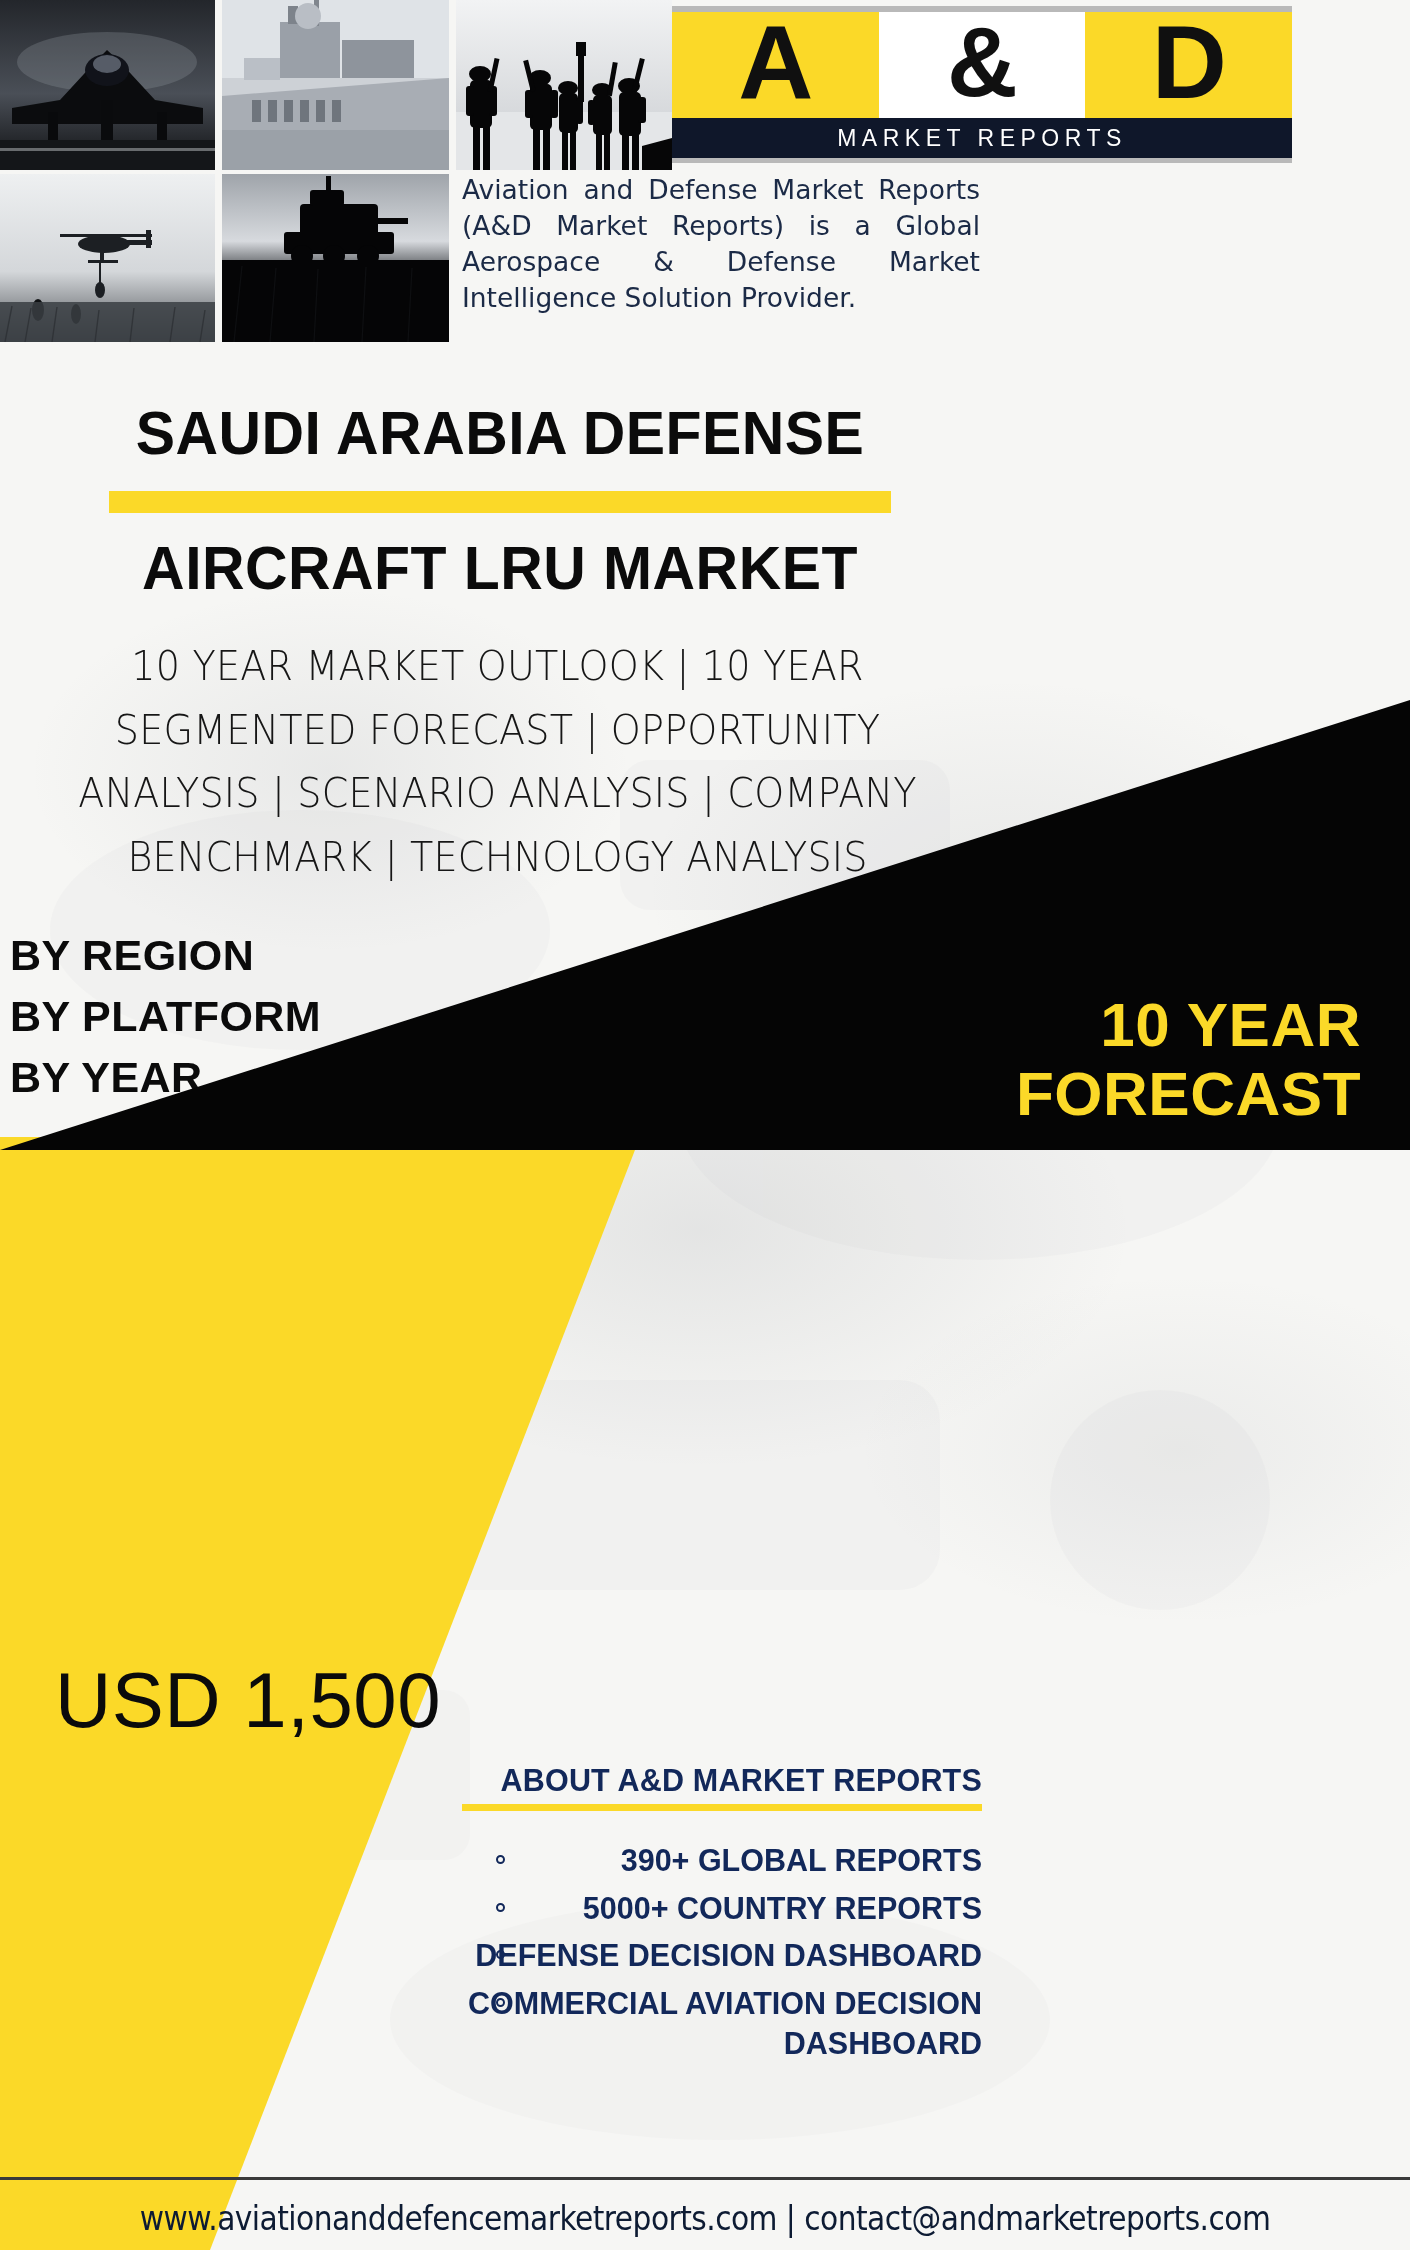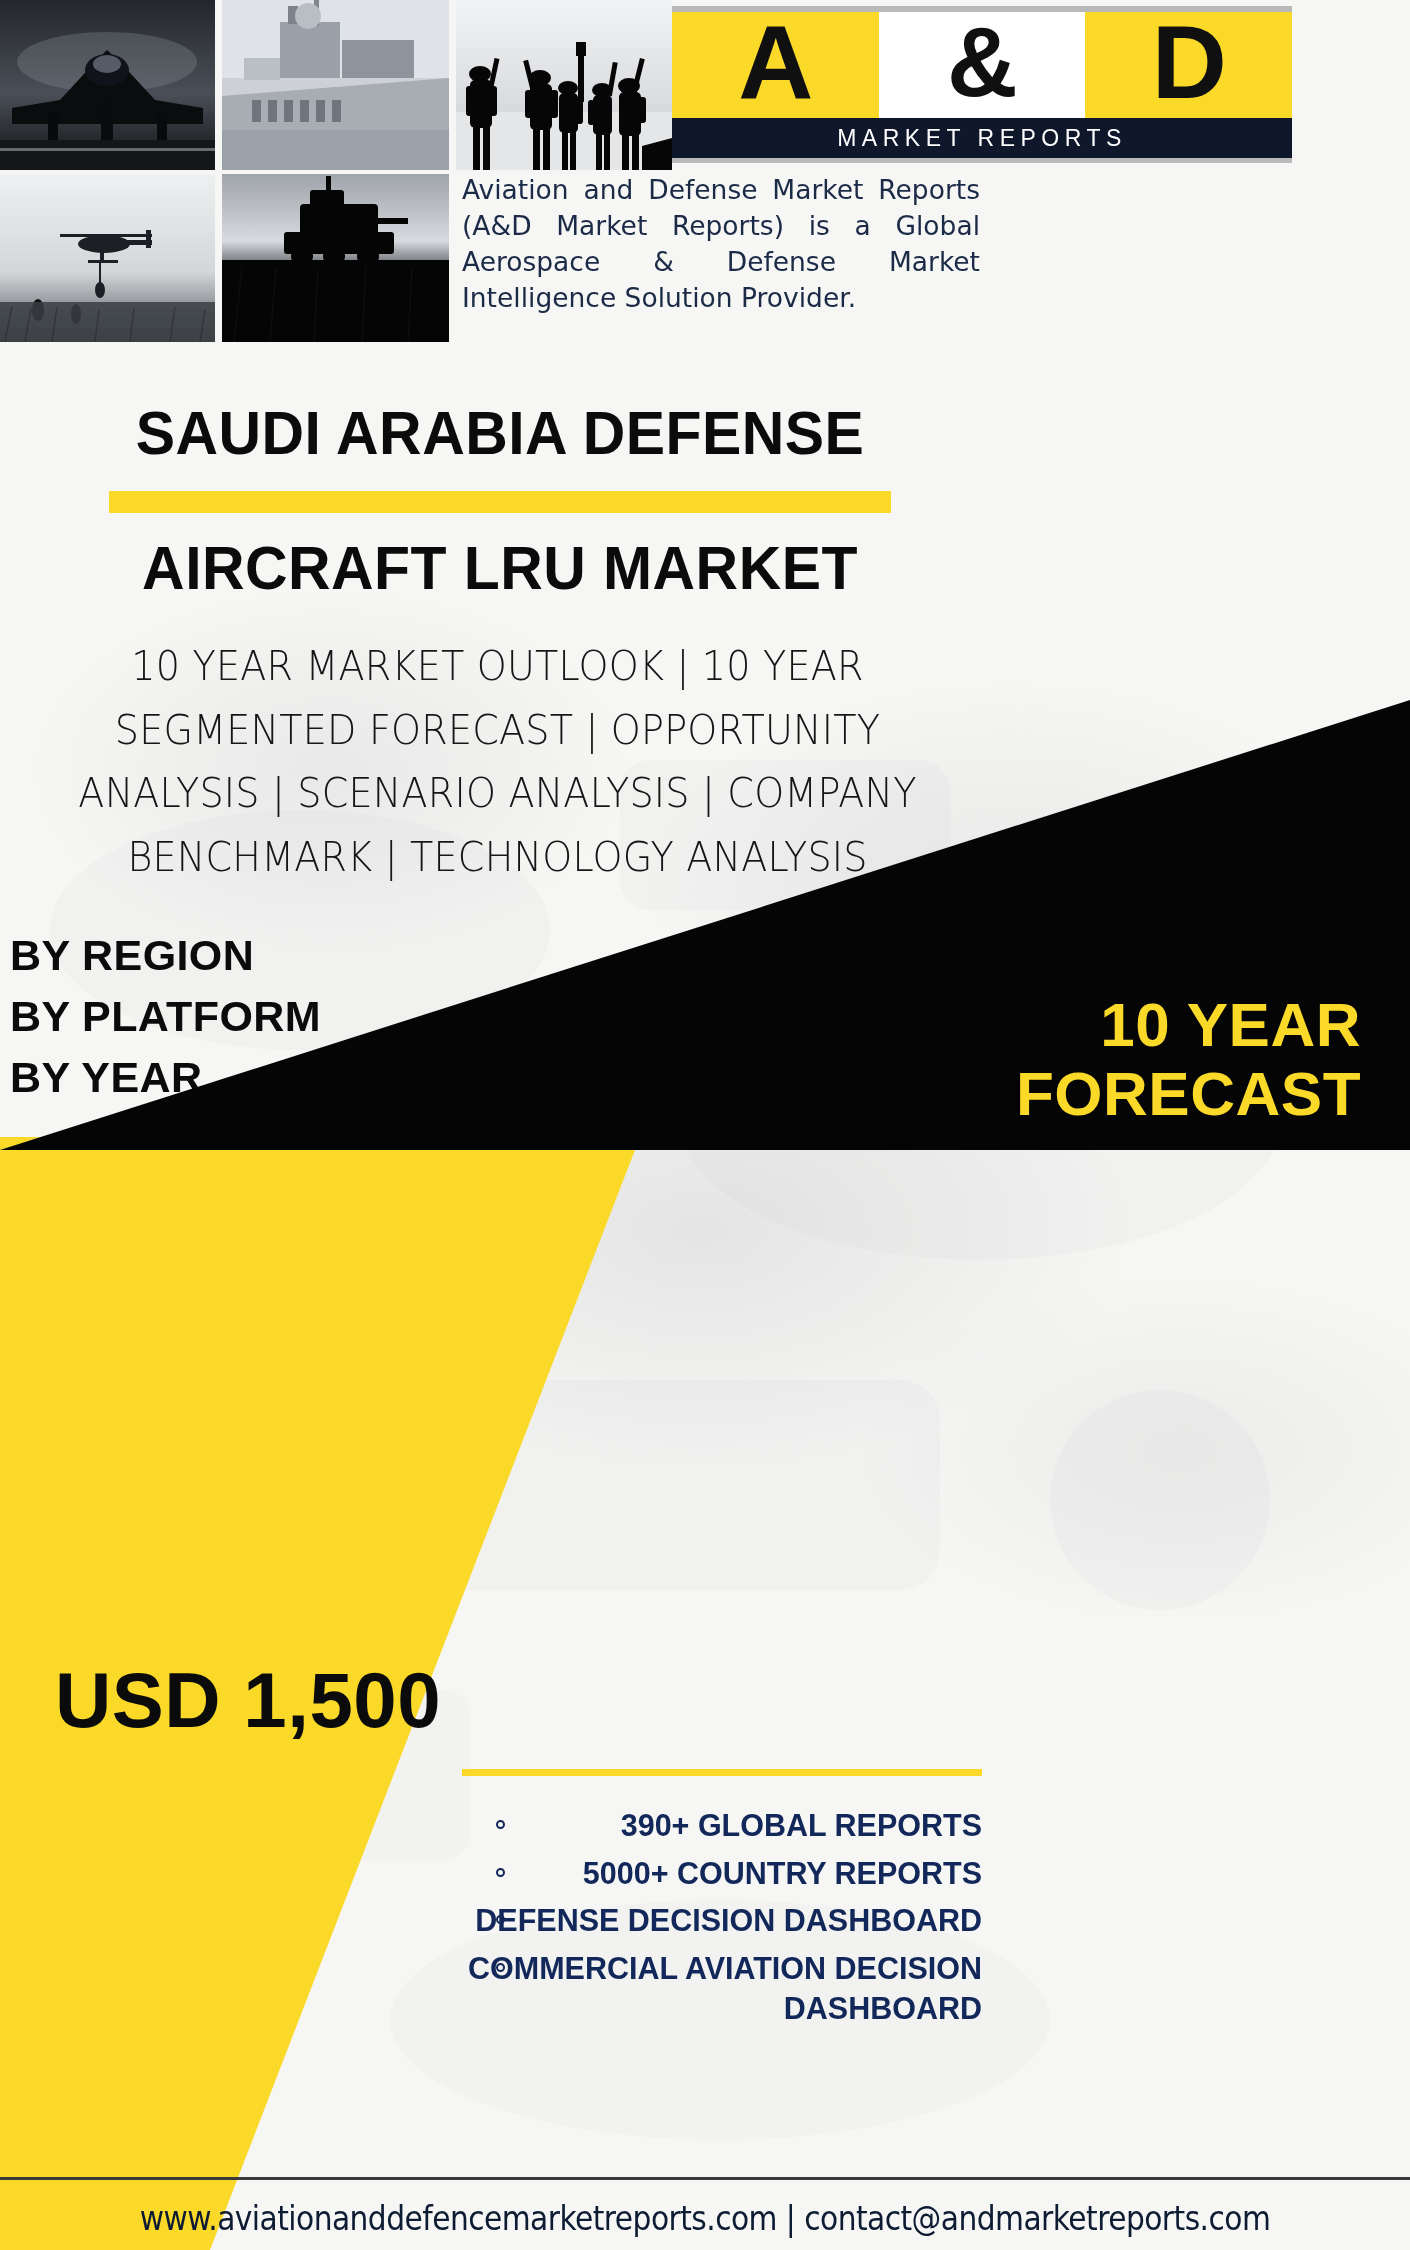--- a/index.html
+++ b/index.html
@@ -115,21 +115,21 @@
   
   .wedge-yellow {
     position:absolute; left:0; top:1137px; width:1410px; height:1113px;
     z-index:1;
   }
   .wedge-yellow svg { display:block; }
 
   
   .price {
     position:absolute; left:55px; top:1655px; z-index:4;
-    color:#0b0b0b; font-weight:700; font-size:78px; letter-spacing:.5px;
+    color:#0b0b0b; font-weight:400; font-size:78px; letter-spacing:.5px;
     font-family:"Liberation Sans", sans-serif;
   }
 
   
   .about { position:absolute; left:462px; top:1763px; width:520px; z-index:4; }
   .about-title {
     color:#12285A; font-weight:700; font-size:30.5px; letter-spacing:.2px;
     text-align:right; white-space:nowrap;
     font-family:"Liberation Sans", sans-serif;
   }
@@ -390,20 +390,21 @@
 
   <div class="wedge-yellow">
     <svg width="1410" height="1113" viewBox="0 0 1410 1113" preserveAspectRatio="none">
       <polygon points="0,0 640,0 210,1113 0,1113" fill="#FBD928"></polygon>
     </svg>
   </div>
 
   <div class="price">USD 1,500</div>
 
   <div class="about">
+    <div class="about-title">ABOUT A&amp;D MARKET REPORTS</div>
     <div class="about-rule"></div>
     <ul class="about-list">
       <li class="about-li">
         <span class="bullet"></span>
         <span>390+ GLOBAL REPORTS</span>
       </li>
       <li class="about-li">
         <span class="bullet"></span>
         <span>5000+ COUNTRY REPORTS</span>
       </li>

